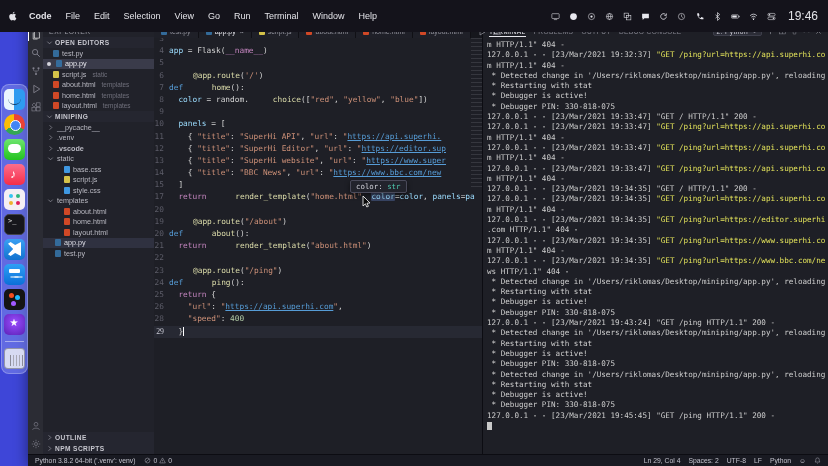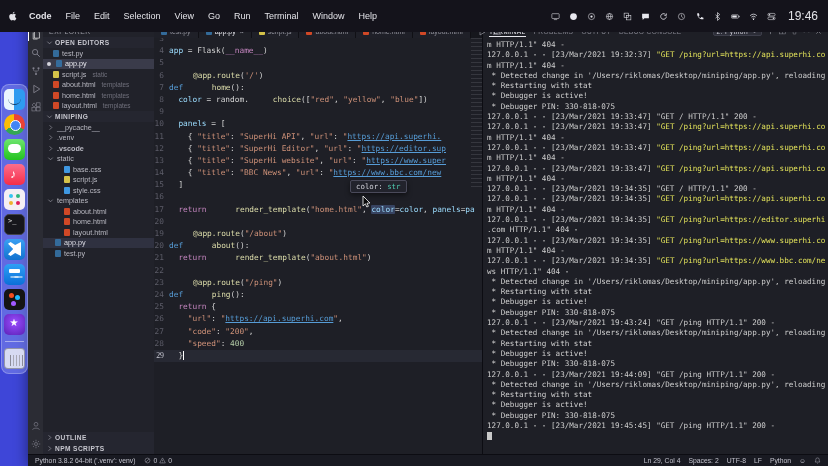--- a/index.html
+++ b/index.html
@@ -572,24 +572,20 @@
             </div>
             <div class="cl">
               <span class="ln">14</span>
               <span class="lc"><span class="d">    { </span><span class="s">"title"</span><span class="d">: </span><span class="s">"BBC News"</span><span class="d">, </span><span class="s">"url"</span><span class="d">: </span><span class="s">"</span><span class="u">https://www.bbc.com/new</span></span>
             </div>
             <div class="cl">
               <span class="ln">15</span>
               <span class="lc"><span class="d">  ]</span></span>
             </div>
             <div class="cl">
-              <span class="ln">16</span>
-              <span class="lc"></span>
-            </div>
-            <div class="cl">
               <span class="ln">17</span>
               <span class="lc"><span class="d">  </span><span class="k">return</span><span class="d"> </span><span class="f">render_template</span><span class="d">(</span><span class="s">"home.html"</span><span class="d">, </span><span class="hl">color</span><span class="d">=</span><span class="v">color</span><span class="d">, </span><span class="v">panels</span><span class="d">=</span><span class="v">pa</span></span>
             </div>
             <div class="cl">
               <span class="ln">20</span>
               <span class="lc"></span>
             </div>
             <div class="cl">
               <span class="ln">19</span>
               <span class="lc"><span class="f">@app.route</span><span class="d">(</span><span class="s">"/about"</span><span class="d">)</span></span>
@@ -614,24 +610,20 @@
               <span class="ln">24</span>
               <span class="lc"><span class="b">def </span><span class="f">ping</span><span class="d">():</span></span>
             </div>
             <div class="cl">
               <span class="ln">25</span>
               <span class="lc"><span class="d">  </span><span class="k">return</span><span class="d"> {</span></span>
             </div>
             <div class="cl">
               <span class="ln">26</span>
               <span class="lc"><span class="d">    </span><span class="s">"url"</span><span class="d">: </span><span class="s">"</span><span class="u">https://api.superhi.com</span><span class="s">"</span><span class="d">,</span></span>
-            </div>
-            <div class="cl">
-              <span class="ln">27</span>
-              <span class="lc"><span class="d">    </span><span class="s">"code"</span><span class="d">: </span><span class="s">"200"</span><span class="d">,</span></span>
             </div>
             <div class="cl">
               <span class="ln">28</span>
               <span class="lc"><span class="d">    </span><span class="s">"speed"</span><span class="d">: </span><span class="n">400</span></span>
             </div>
             <div class="cl active-line">
               <span class="ln">29</span>
               <span class="lc"><span class="d">  }</span><span class="caret"></span></span>
             </div>
           </div>
@@ -717,21 +709,20 @@
           <div class="trow"><span class="tw">ws HTTP/1.1" 404 -</span></div>
           <div class="trow"><span class="tw"> * Detected change in '/Users/riklomas/Desktop/miniping/app.py', reloading</span></div>
           <div class="trow"><span class="tw"> * Restarting with stat</span></div>
           <div class="trow"><span class="tw"> * Debugger is active!</span></div>
           <div class="trow"><span class="tw"> * Debugger PIN: 330-818-075</span></div>
           <div class="trow"><span class="tw">127.0.0.1 - - [23/Mar/2021 19:43:24] "GET /ping HTTP/1.1" 200 -</span></div>
           <div class="trow"><span class="tw"> * Detected change in '/Users/riklomas/Desktop/miniping/app.py', reloading</span></div>
           <div class="trow"><span class="tw"> * Restarting with stat</span></div>
           <div class="trow"><span class="tw"> * Debugger is active!</span></div>
           <div class="trow"><span class="tw"> * Debugger PIN: 330-818-075</span></div>
-          <div class="trow"><span class="tw">127.0.0.1 - - [23/Mar/2021 19:44:09] "GET /ping HTTP/1.1" 200 -</span></div>
           <div class="trow"><span class="tw"> * Detected change in '/Users/riklomas/Desktop/miniping/app.py', reloading</span></div>
           <div class="trow"><span class="tw"> * Restarting with stat</span></div>
           <div class="trow"><span class="tw"> * Debugger is active!</span></div>
           <div class="trow"><span class="tw"> * Debugger PIN: 330-818-075</span></div>
           <div class="trow"><span class="tw">127.0.0.1 - - [23/Mar/2021 19:45:45] "GET /ping HTTP/1.1" 200 -</span></div>
           <div class="trow"><span class="tcursor"></span></div>
         </div>
     </div>
   </div>
 

